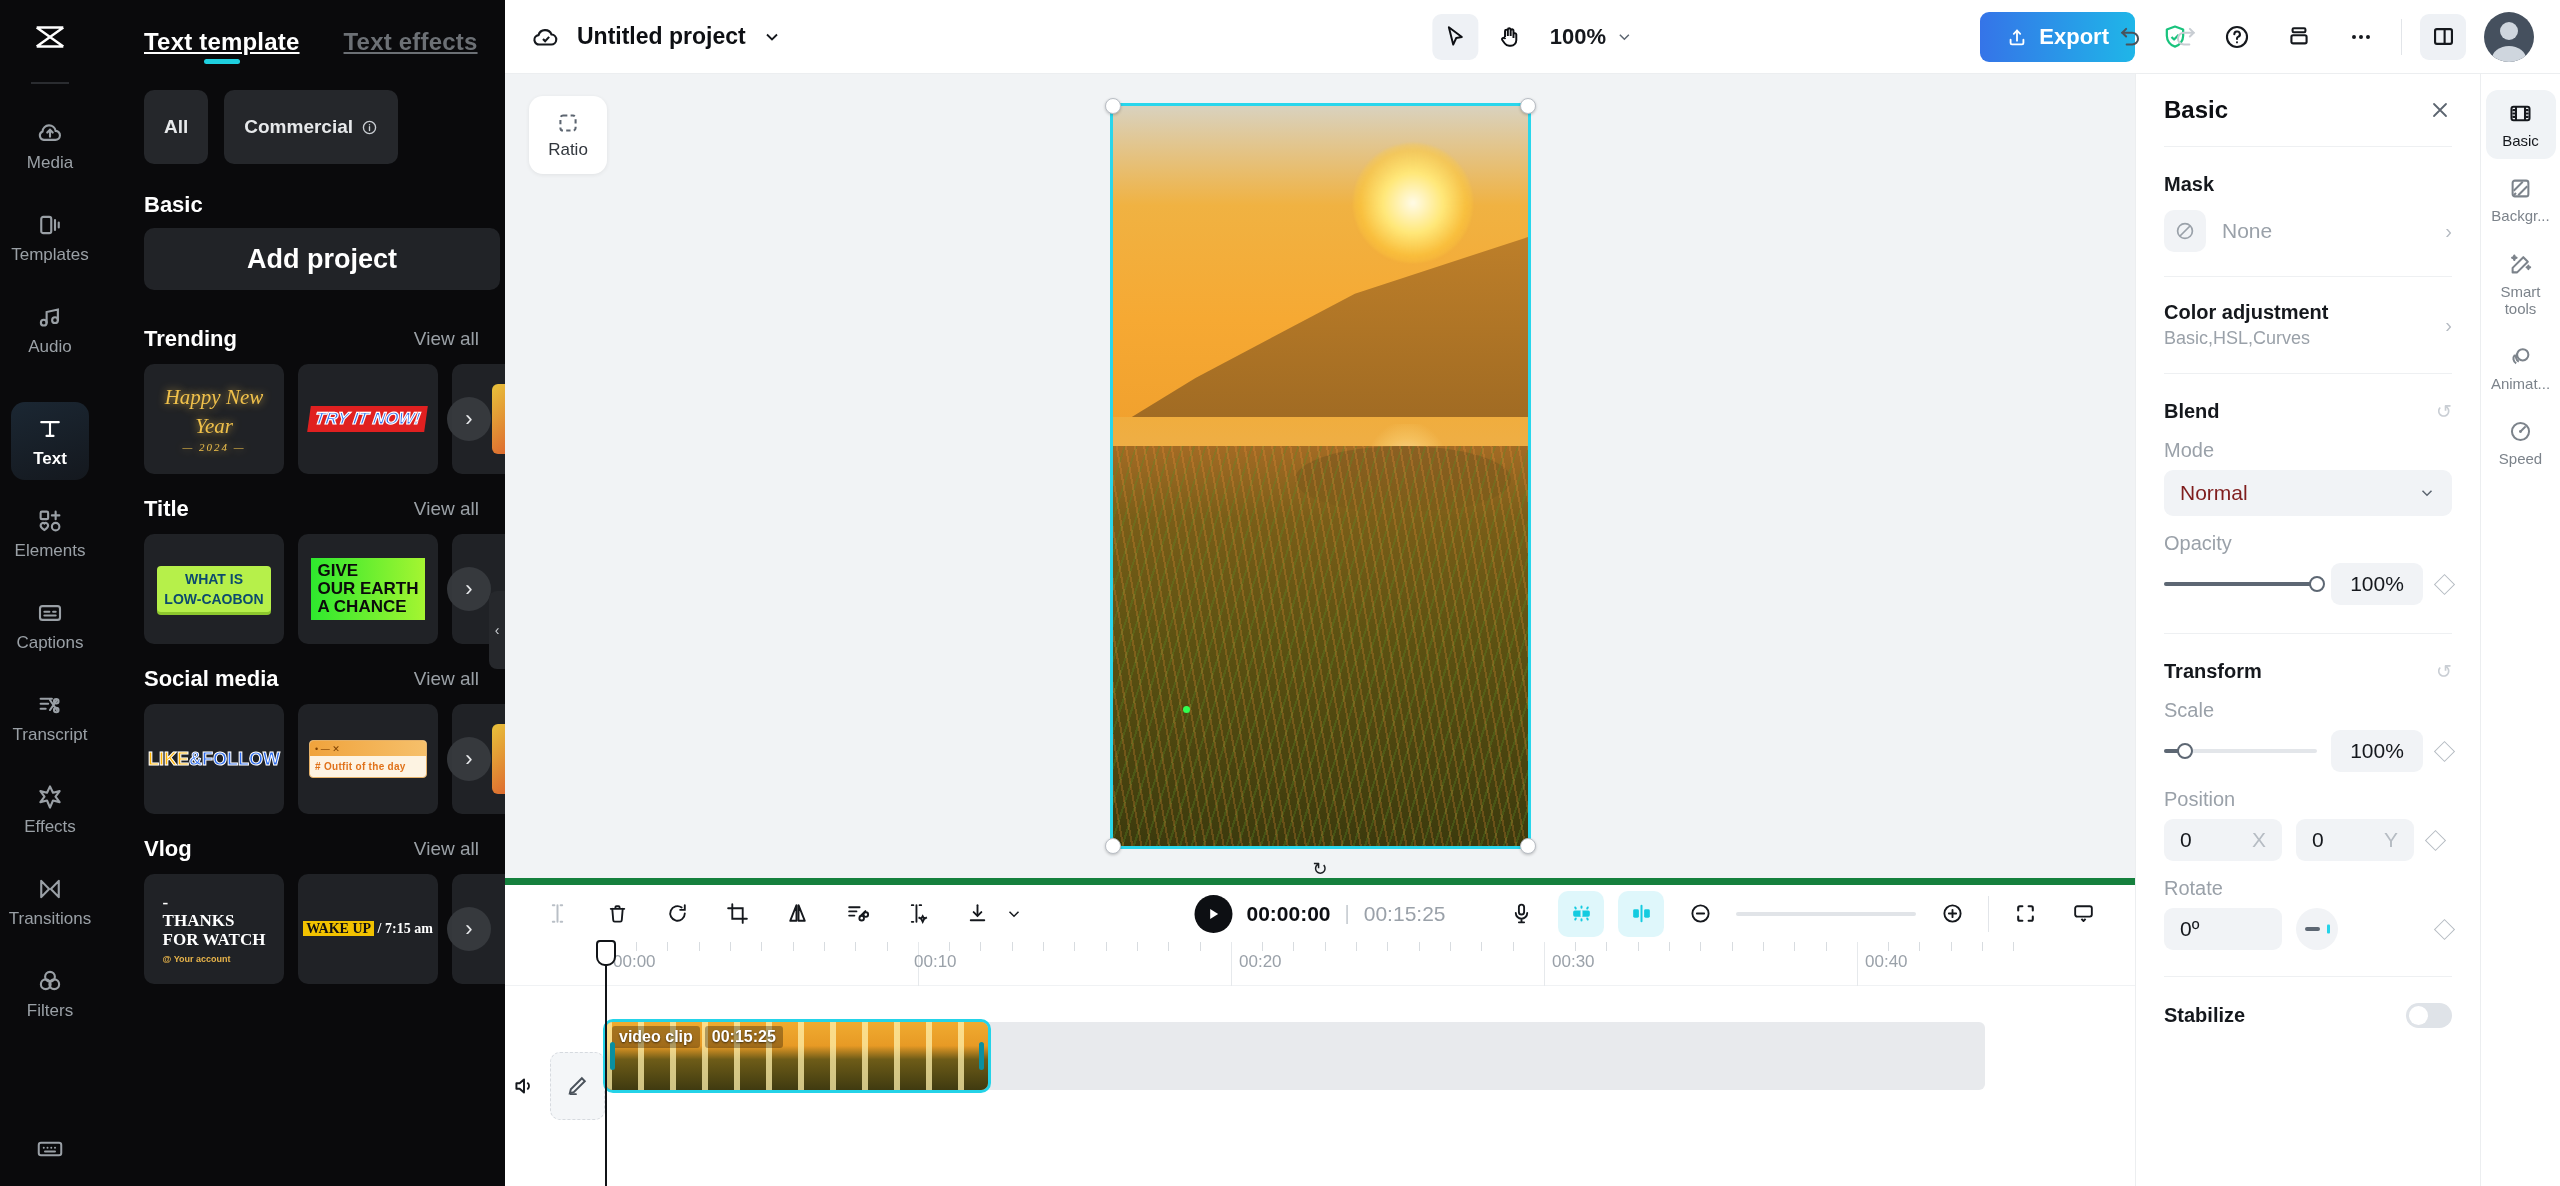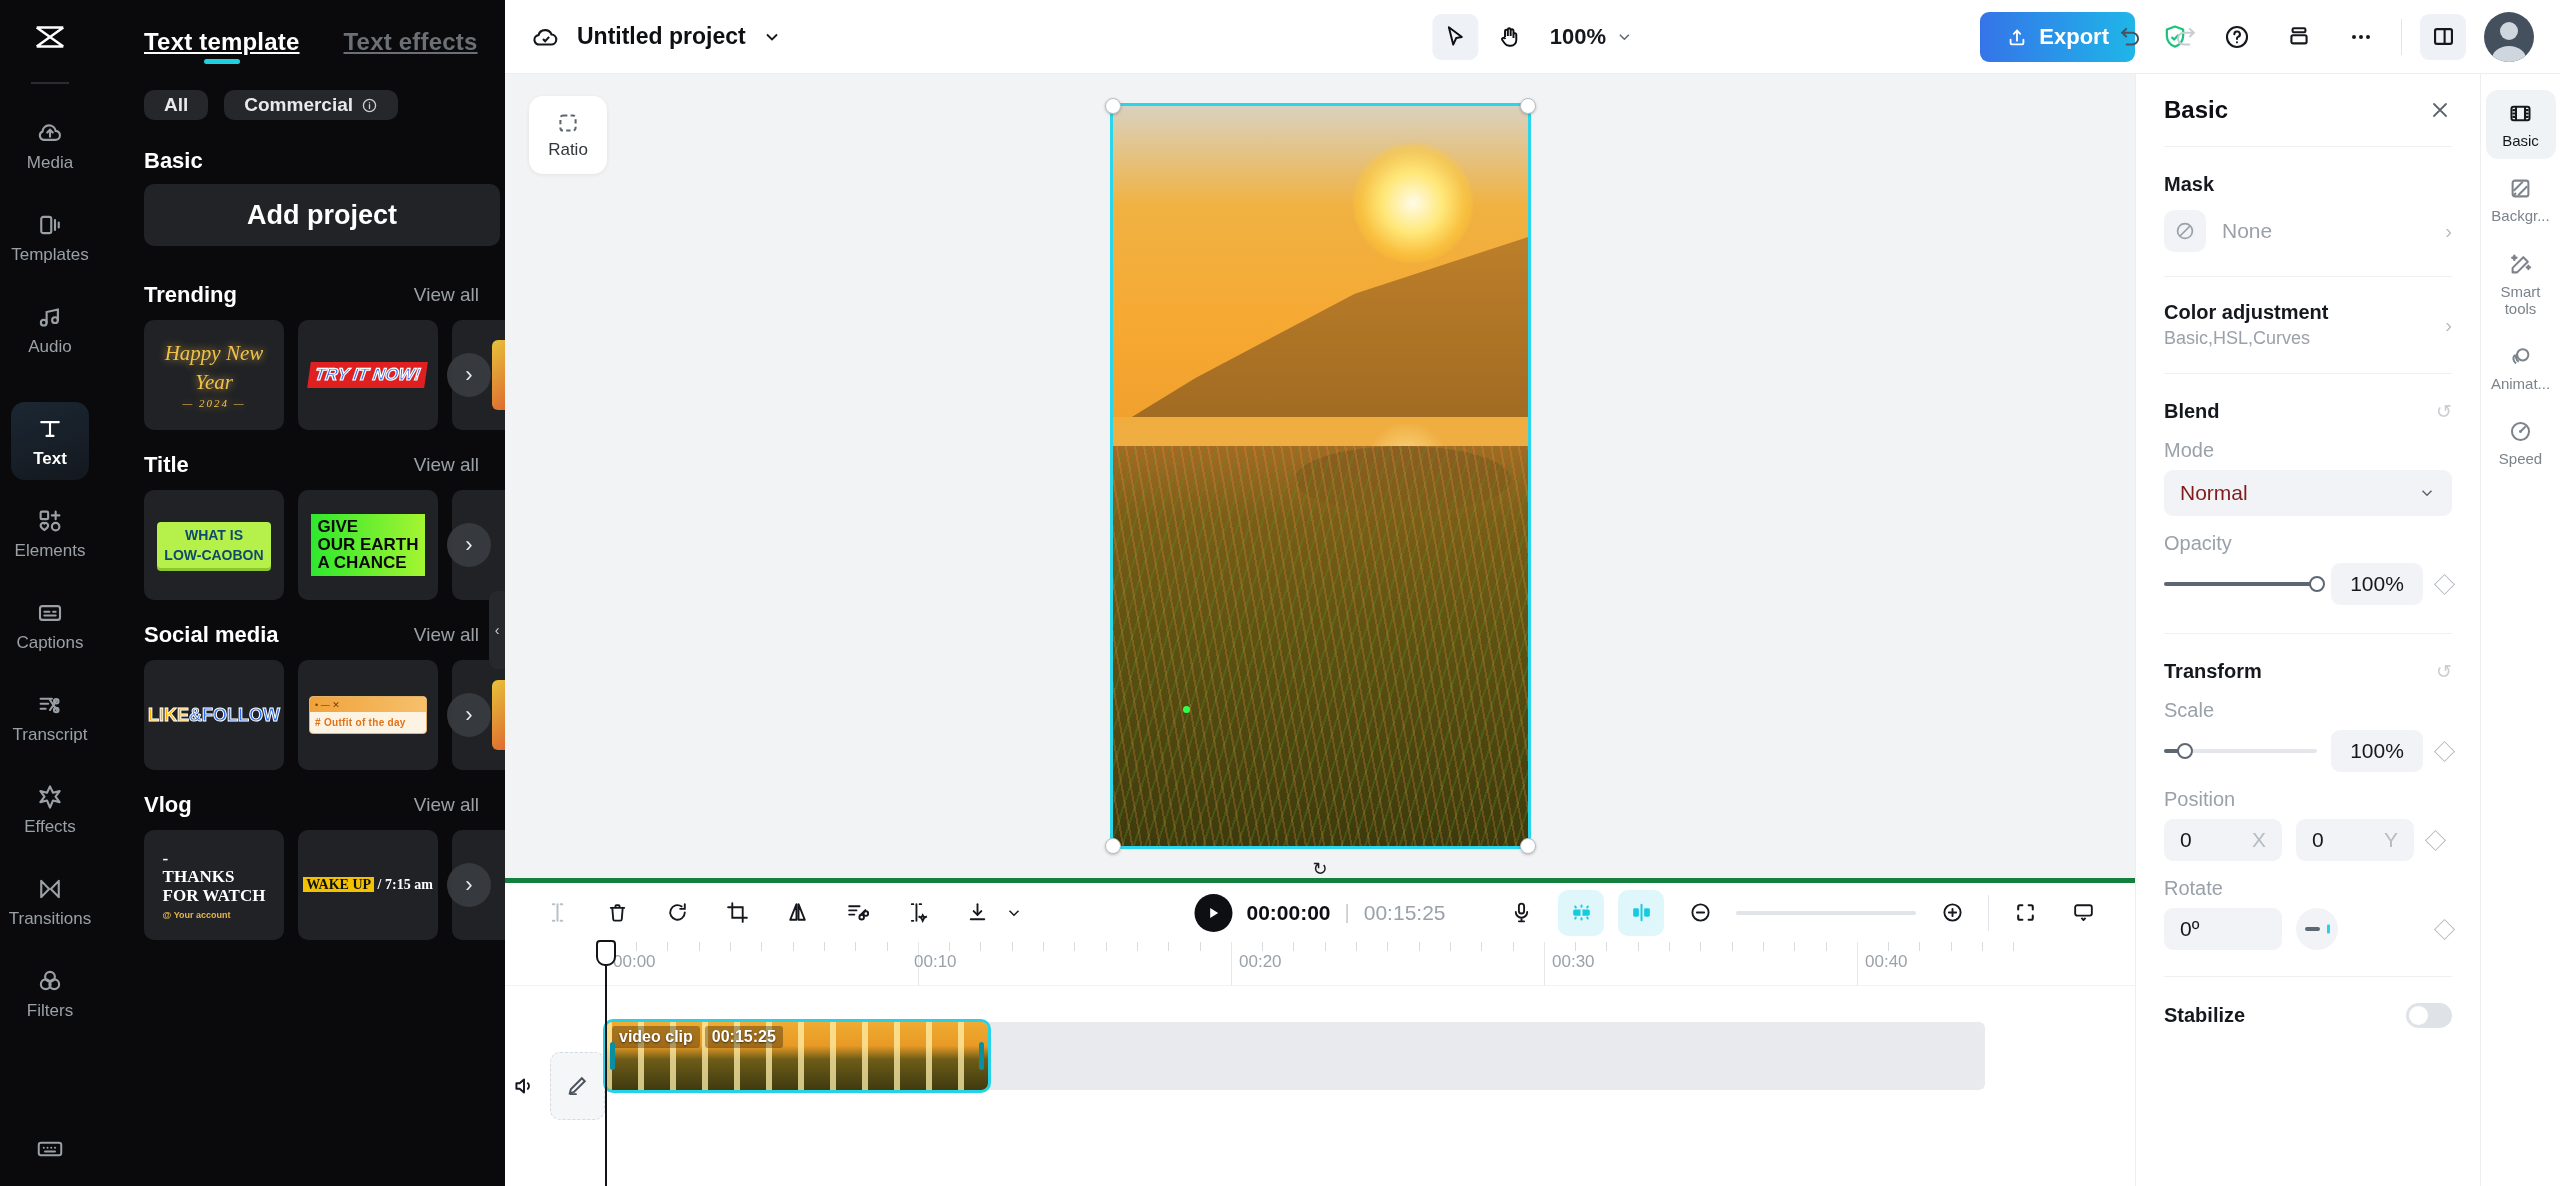--- a/index.html
+++ b/index.html
@@ -80,21 +80,21 @@
   .rail-bottom { position: absolute; bottom: 18px; }
 
   
   .lpanel {
     width: 405px; flex: 0 0 405px; background: #0a0a0c; overflow: hidden; position: relative;
     padding: 0 22px;
   }
   .chips { display: flex; gap: 16px; padding: 16px 0 8px 22px; }
   .chip {
     background: #25272b; color: #e7e9eb; font-size: 19px; font-weight: bold; border-radius: 10px;
-    padding: 4px 20px; display: flex; align-items: center; gap: 8px; cursor: pointer;
+    padding: 26px 20px; display: flex; align-items: center; gap: 8px; cursor: pointer;
   }
   .sec-title { color: #fff; font-size: 22px; font-weight: bold; padding: 20px 0 10px 22px; }
   .sec-head {
     display: flex; align-items: center; justify-content: space-between; padding: 22px 4px 12px 22px;
   }
   .sec-head .sec-h { color: #fff; font-size: 22px; font-weight: bold; }
   .view-all { color: #9aa0a6; font-size: 19px; cursor: pointer; }
   .big-btn {
     margin: 0 0 14px 22px; width: 356px; height: 62px; background: #212327; border-radius: 10px;
     color: #fff; display: flex; align-items: center; justify-content: center; cursor: pointer;
@@ -179,21 +179,21 @@
     position: absolute; width: 16px; height: 16px; border-radius: 50%; background: #fff;
     border: 1.5px solid #b9bec5; box-shadow: 0 1px 3px rgba(0,0,0,.22);
   }
   .h-tl{ left:-8px; top:-8px;} .h-tr{ right:-8px; top:-8px;}
   .h-bl{ left:-8px; bottom:-8px;} .h-br{ right:-8px; bottom:-8px;}
   .rot-handle{ position:absolute; left:50%; transform:translateX(-50%); bottom:-34px; color:#1b1e22; font-size:18px;}
 
   
   .tl-toolbar {
     height: 64px; background: #fff; display: flex; align-items: center; padding: 0 30px;
-    border-top: 5px solid #15803d; position: relative; text-align: center;
+    border-top: 7px solid #15803d; position: relative; text-align: center;
   }
   .tl-left { display: flex; align-items: center; gap: 16px; }
   .tl-center { position: absolute; left: 50%; transform: translateX(-50%); display: flex; align-items: center; gap: 14px; }
   .play-btn { width: 38px; height: 38px; border-radius: 50%; background: #0d0f13; display: flex; align-items: center; justify-content: center; cursor: pointer; }
   .tc-cur { font-size: 21px; font-weight: bold; color: #0d0f13; font-variant-numeric: tabular-nums;}
   .tc-sep { color: #c7ccd2; font-size: 20px;}
   .tc-tot { font-size: 21px; color: #9aa1a9; font-variant-numeric: tabular-nums;}
   .tl-right { margin-left: auto; display: flex; align-items: center; gap: 14px; }
   .mini-btn { width: 46px; height: 46px; border-radius: 10px; display: flex; align-items: center; justify-content: center; cursor: pointer;}
   .mini-btn.on { background: #dff7fb; }

